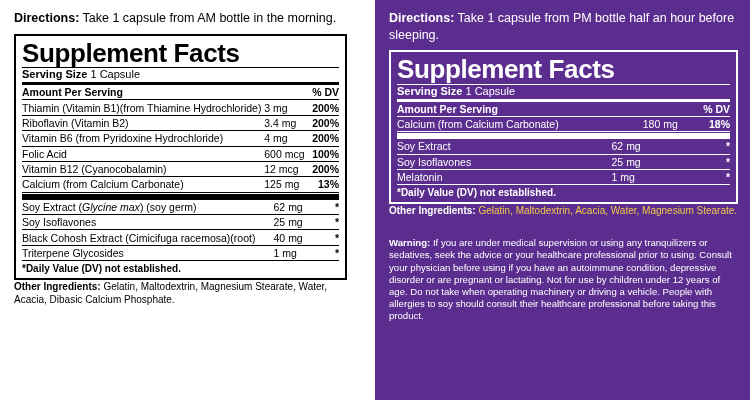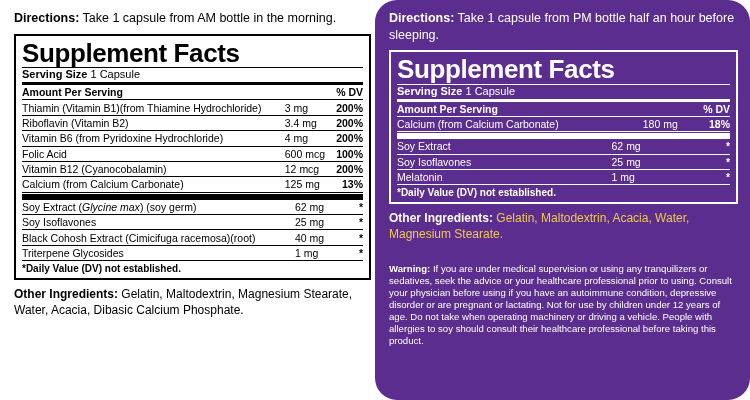--- a/index.html
+++ b/index.html
@@ -11,30 +11,29 @@
   }
   .page {
     width: 750px; height: 400px;
     display: flex;
     position: relative;
   }
   
   .panel-am {
     width: 375px; height: 400px;
     background: #ffffff;
-    padding: 10px 4px 6px 14px;
+    padding: 10px 28px 6px 14px;
     position: relative;
   }
   .panel-pm {
     width: 375px; height: 400px;
     background: #5b2d8e;
     padding: 10px 12px 6px 14px;
     position: relative;
     color: #ffffff;
-    border-radius: 22px;
   }
   .directions {
     font-size: 12.5px;
     line-height: 1.32;
     margin-bottom: 7px;
     color: #000;
   }
   .panel-pm .directions { color: #ffffff; }
   .directions b { font-weight: bold; }
 
@@ -94,23 +93,22 @@
 
   .footnote {
     font-size: 10px;
     font-weight: bold;
     color: #000;
     padding-top: 2px;
   }
   .panel-pm .footnote { color: #ffffff; }
 
   .other {
-    font-size: 12px;
+    font-size: 10px;
     line-height: 1.3;
-    margin-top: 7px;
     color: #000;
   }
   .panel-pm .other { color: #ffffff; }
   .other b { font-weight: bold; }
   .panel-pm .other .oi-body { color: #f2c94c; }
   .panel-pm .other b { color: #ffffff; }
 
   .warning {
     font-size: 9.6px;
     line-height: 1.26;

